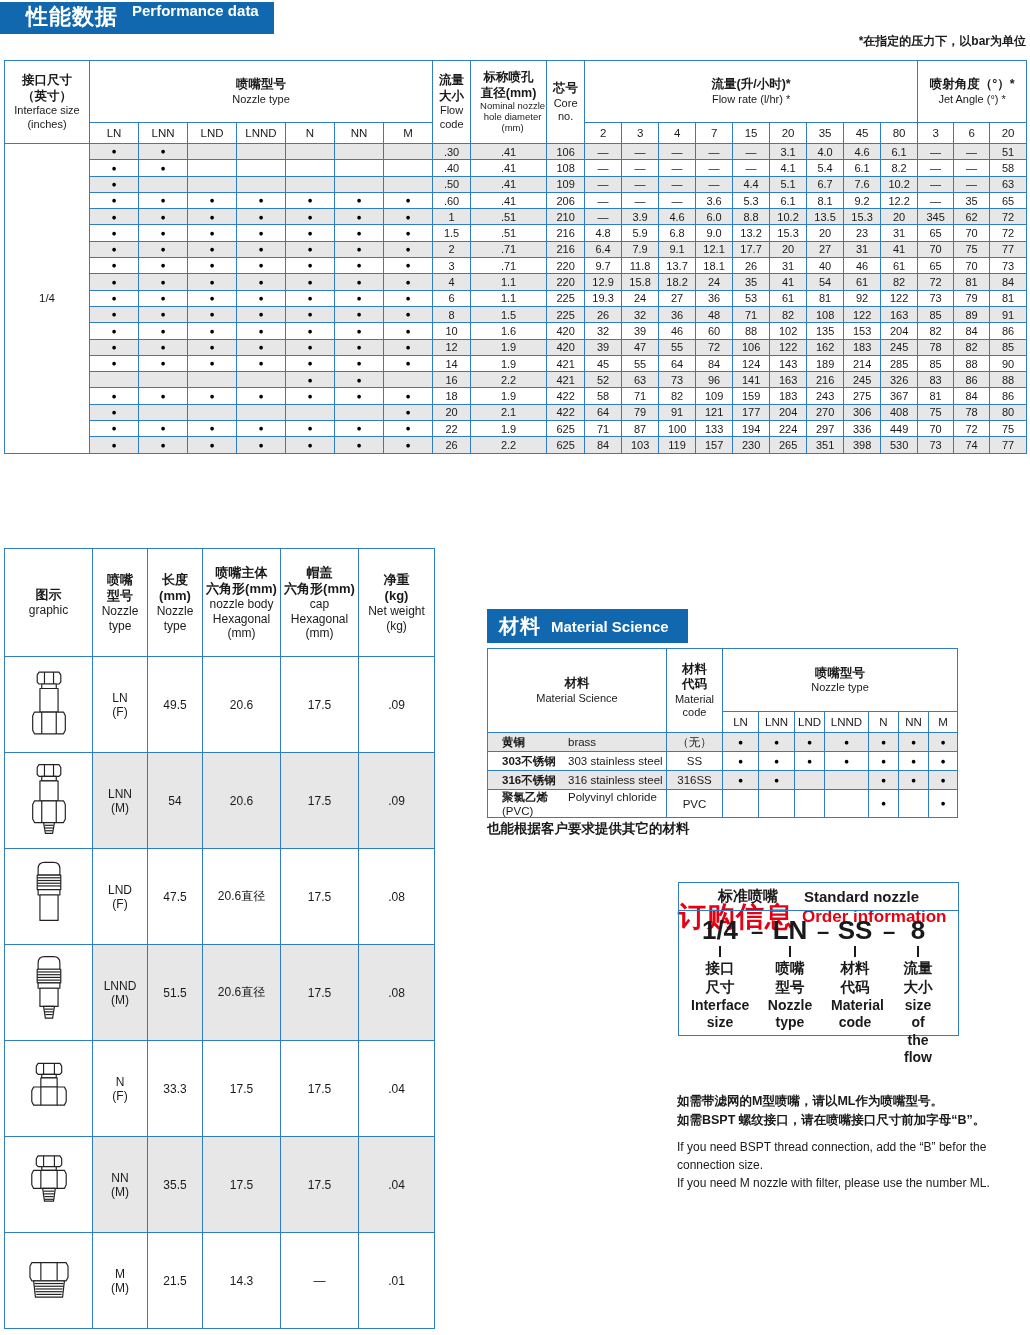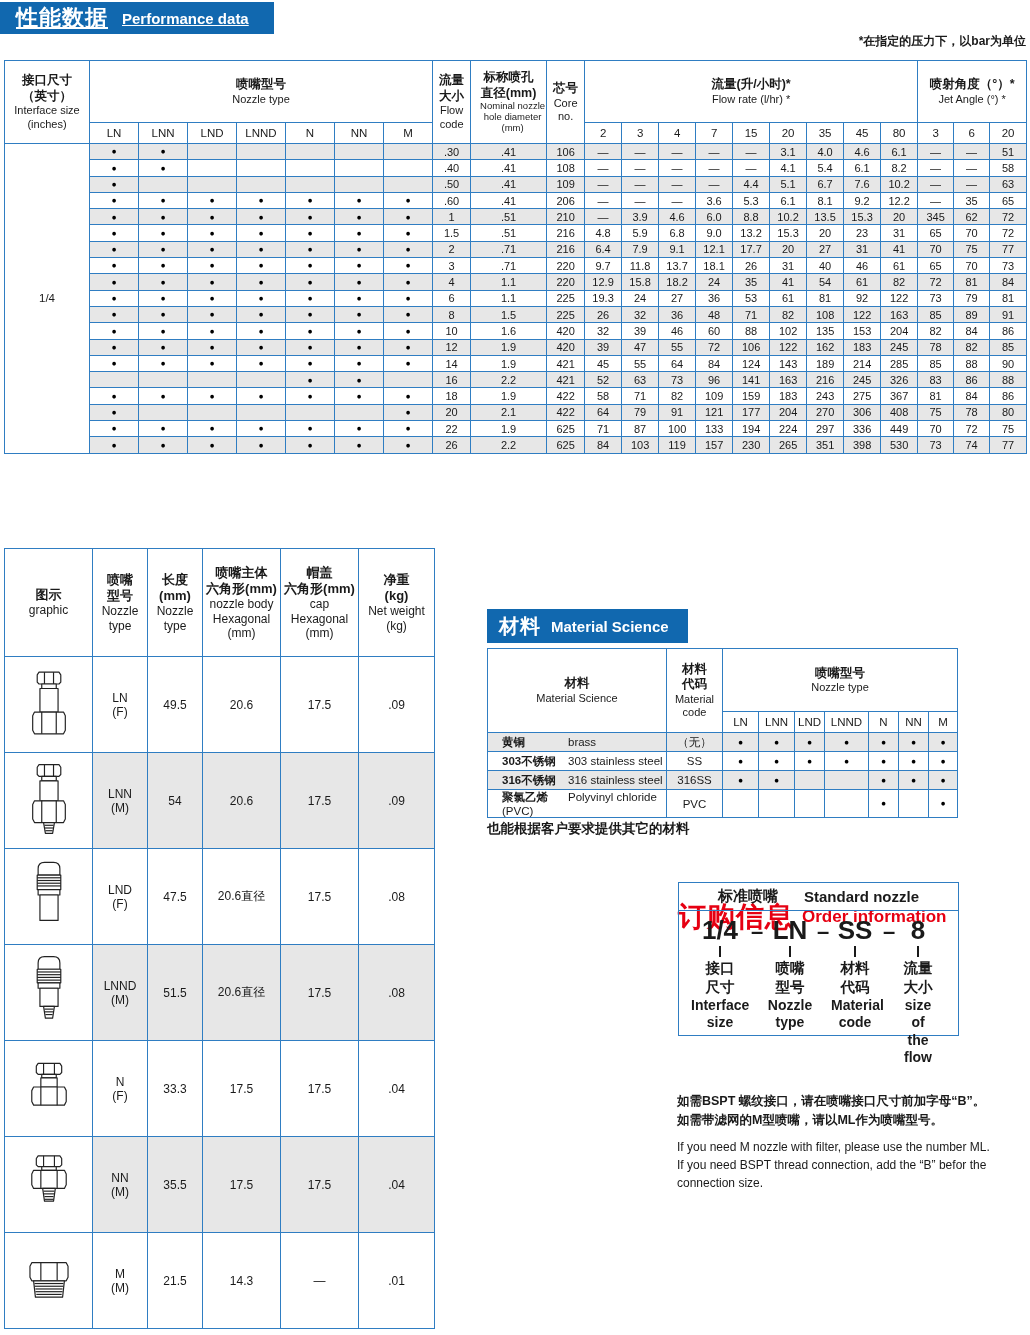--- a/index.html
+++ b/index.html
@@ -7,21 +7,21 @@
     --border:#2f7dc2;
     --shade:#e7e7e7;
     --red:#e60012;
   }
   *{margin:0;padding:0;box-sizing:border-box;}
   body{background:#fff;font-family:"Liberation Sans","DejaVu Sans",sans-serif;color:#1a1a1a;}
   .page{position:relative;width:1030px;height:1335px;background:#fff;overflow:hidden;}
 
   
   .title-bar{position:absolute;left:0;top:2px;width:274px;height:32px;background:var(--blue);
-    color:#fff;display:flex;align-items:center;padding-left:16px;gap:14px;text-decoration:underline;}
+    color:#fff;display:flex;padding-left:26px;gap:14px;}
   .title-bar .t-zh{font-size:22px;font-weight:700;letter-spacing:1px;}
   .title-bar .t-en{font-size:15px;font-weight:700;}
 
   .pressure-note{position:absolute;right:4px;top:33px;font-size:12px;font-weight:700;}
 
   
   table{border-collapse:collapse;table-layout:fixed;}
   th,td{border:1.5px solid var(--border);text-align:center;vertical-align:middle;padding:0;}
   th{background:#fff;font-weight:400;}
   .zh{font-size:12.5px;font-weight:700;line-height:1.25;}
@@ -1004,20 +1004,20 @@
       <div class="lab" style="grid-column:7">
         <div class="lzh">流量</div>
           <div class="lzh">大小</div>
         <div class="len">size of</div>
           <div class="len">the flow</div>
       </div>
     </div>
   </div>
 
   <div class="order-notes">
+    <div class="nzh">如需带滤网的M型喷嘴，请以ML作为喷嘴型号。</div>
     <div class="nzh">如需BSPT 螺纹接口，请在喷嘴接口尺寸前加字母“B”。</div>
-    <div class="nzh">如需带滤网的M型喷嘴，请以ML作为喷嘴型号。</div>
     <div class="gap"></div>
+    <div class="nen">If you need BSPT thread connection, add the “B” befor the connection size.</div>
     <div class="nen">If you need M nozzle with filter, please use the number ML.</div>
-    <div class="nen">If you need BSPT thread connection, add the “B” befor the connection size.</div>
   </div>
 
 </div>
 
 </body></html>

